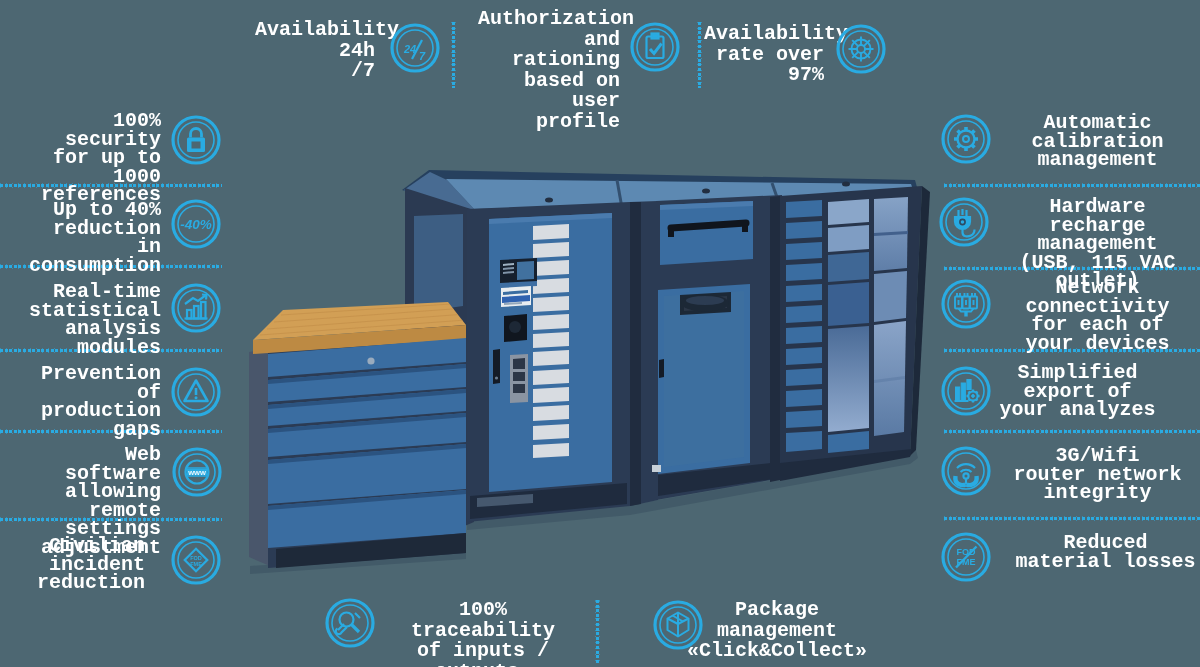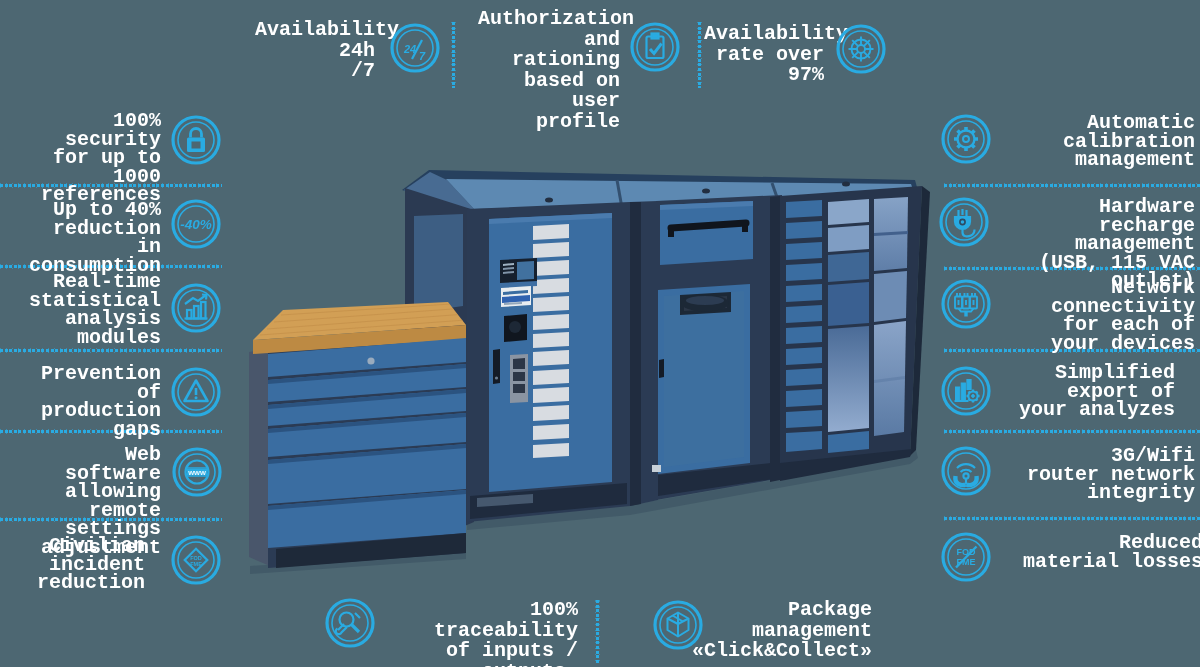--- a/index.html
+++ b/index.html
@@ -1,20 +1,20 @@
 <!DOCTYPE html>
 <html><head>
 <meta charset="utf-8">
 <style>
   html,body{margin:0;padding:0;}
   body{width:1200px;height:667px;background:#4d6772;overflow:hidden;position:relative;
        font-family:"Liberation Sans", sans-serif;}
   .txt{position:absolute;color:#ffffff;font-size:20px;font-weight:bold;line-height:18.5px;font-family:Liberation Mono, monospace;}
   .tr{text-align:right;}
-  .tl{text-align:right;}
+  .tl{text-align:center;}
   .lh21{line-height:20.5px;}
   .icon{position:absolute;width:50px;height:50px;}
   .hdash{position:absolute;height:5px;
     background-image:
       repeating-linear-gradient(90deg,#2aabe2 0 3px,rgba(0,0,0,0) 3px 4.6px),
       repeating-linear-gradient(90deg,rgba(42,171,226,.55) 0 1.5px,rgba(0,0,0,0) 1.5px 6px),
       repeating-linear-gradient(90deg,rgba(42,171,226,.55) 0 1.5px,rgba(0,0,0,0) 1.5px 6px);
     background-size:100% 3px,100% 1px,100% 1px;
     background-position:0 1px,0 0,0 4px;background-repeat:no-repeat;}
   .vdash{position:absolute;width:5px;
@@ -201,21 +201,21 @@
 <div class="vdash" style="left:451px;top:22px;height:66px"></div>
 <div class="vdash" style="left:697px;top:22px;height:66px"></div>
 <div class="vdash" style="left:595px;top:600px;height:64px"></div>
 
 <div class="txt tr lh21" style="left:255px;top:20px;width:120px">Availability<br>24h<br>/7</div>
 <div class="txt tr lh21" style="left:478px;top:9px;width:142px">Authorization and<br>rationing based on<br>user profile</div>
 <div class="txt tr lh21" style="left:704px;top:24px;width:120px">Availability<br>rate over<br>97%</div>
 
 <div class="txt tr" style="left:20px;top:112px;width:141px">100% security<br>for up to<br>1000 references</div>
 <div class="txt tr" style="left:20px;top:201px;width:141px">Up to 40%<br>reduction<br>in consumption</div>
-<div class="txt tr" style="left:20px;top:273px;width:141px">Real-time<br>statistical analysis<br>modules</div>
+<div class="txt tr" style="left:20px;top:283px;width:141px">Real-time<br>statistical analysis<br>modules</div>
 <div class="txt tr" style="left:20px;top:365px;width:141px">Prevention<br>of production<br>gaps</div>
 <div class="txt tr" style="left:20px;top:446px;width:141px">Web software<br>allowing remote<br>settings adjustment</div>
 <div class="txt tr" style="left:4px;top:537px;width:141px">Civilian incident<br>reduction</div>
 
 <div class="txt tl" style="left:1000px;top:114px;width:195px">Automatic<br>calibration<br>management</div>
 <div class="txt tl" style="left:1000px;top:198px;width:195px">Hardware recharge<br>management<br>(USB, 115 VAC outlet)</div>
 <div class="txt tl" style="left:1000px;top:279px;width:195px">Network connectivity<br>for each of<br>your devices</div>
 <div class="txt tl" style="left:980px;top:364px;width:195px">Simplified<br>export of<br>your analyzes</div>
 <div class="txt tl" style="left:1000px;top:447px;width:195px">3G/Wifi<br>router network<br>integrity</div>
 <div class="txt tl" style="left:1008px;top:534px;width:195px">Reduced<br>material losses</div>

